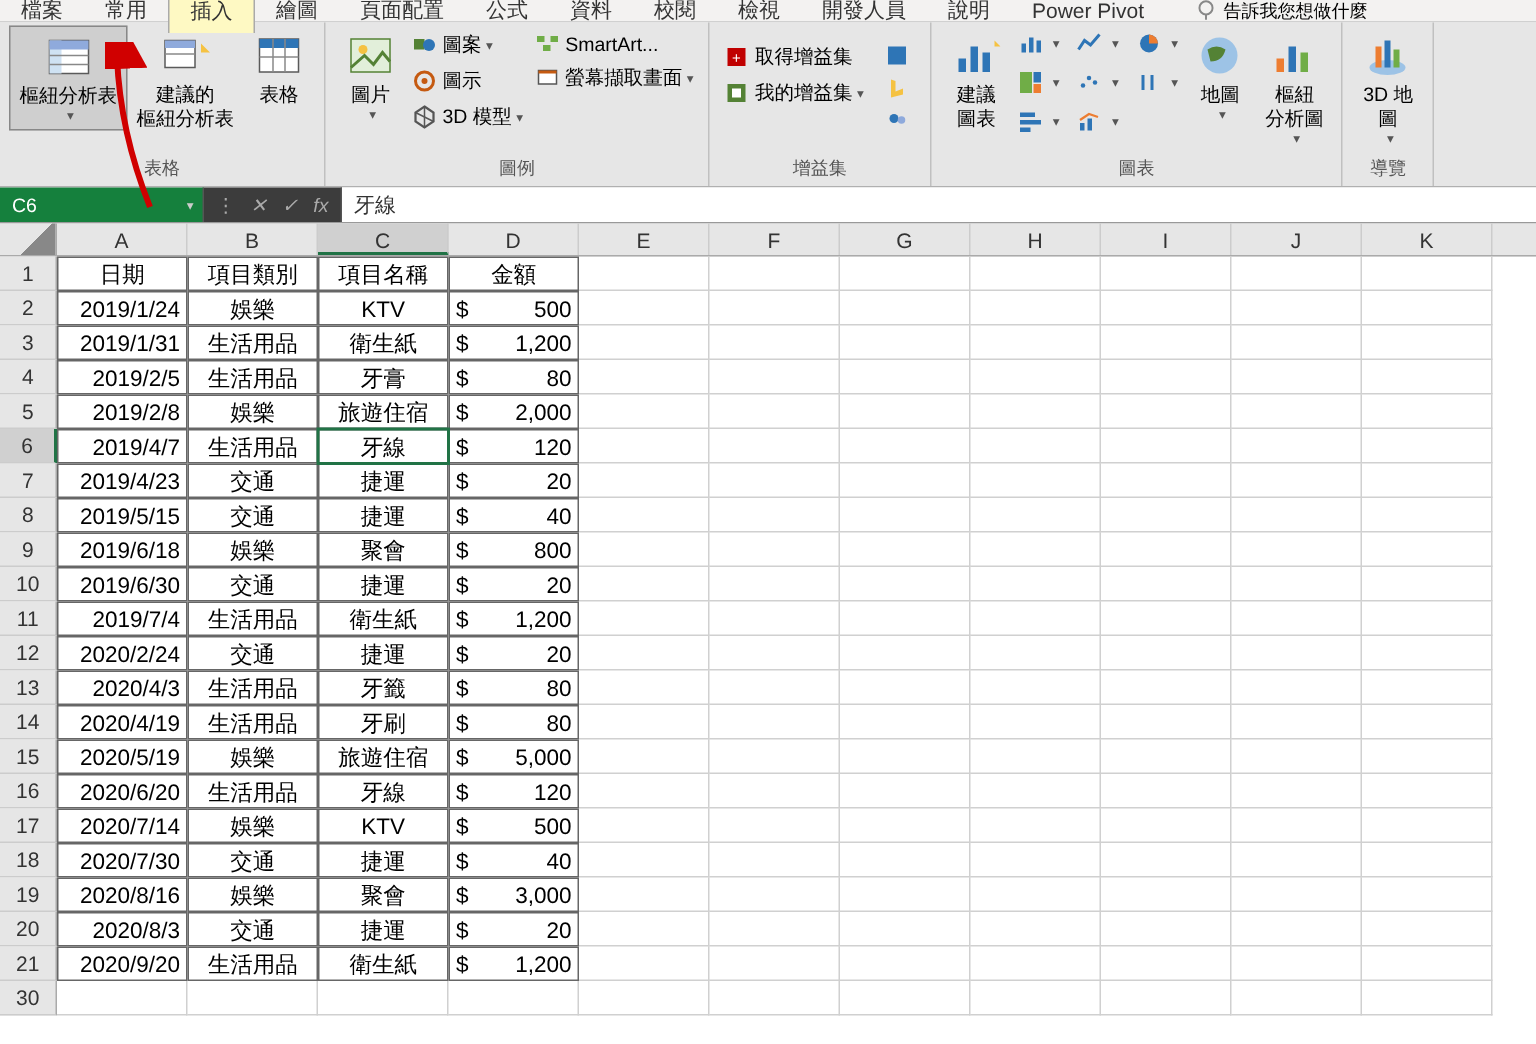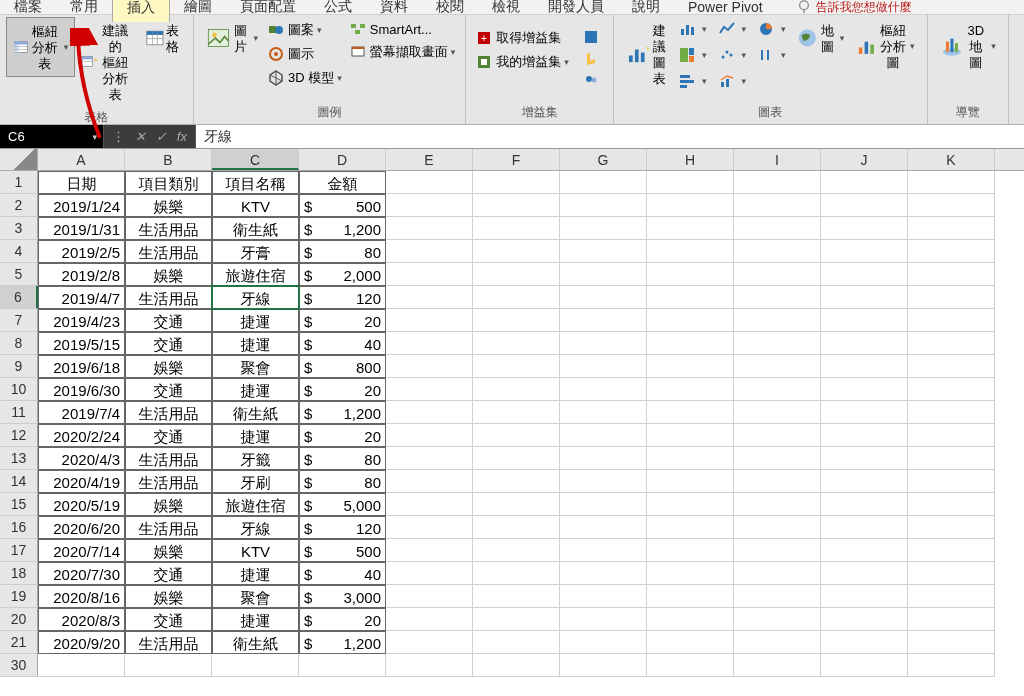--- a/index.html
+++ b/index.html
@@ -1,39 +1,39 @@
 <!DOCTYPE html>
 <html><head>
 <meta charset="utf-8">
 <style>
   * { box-sizing: border-box; margin: 0; padding: 0; }
   body { font-family: "Microsoft YaHei", "PingFang TC", Arial, sans-serif; font-size: 12px; background: #fff; width: 1024px; height: 696px; overflow: hidden; }
   .ribbon-tabs { background: #f3f2f1; display: flex; align-items: center; height: 15px; border-bottom: 1px solid #d0d0d0; }
   .ribbon-tab { padding: 5px 14px; font-size: 14px; color: #333; cursor: pointer; }
   .ribbon-tab.active { background: #fef9c3; border: 1px solid #aaa; border-bottom: none; }
-  .tellme { display: flex; align-items: center; padding: 0 10px; margin-left: 10px; color: #b91c1c; justify-content: center; }
+  .tellme { display: flex; align-items: center; padding: 0 10px; margin-left: 10px; color: #000000; justify-content: center; }
   .tellme svg { margin-right: 5px; }
 
   .ribbon { background: #e6e6e6; display: flex; height: 110px; border-bottom: 1px solid #b0b0b0; }
   .group { display: flex; flex-direction: column; border-right: 1px solid #c0c0c0; padding: 2px 6px 0 6px; }
   .group-content { flex: 1; display: flex; align-items: flex-start; }
   .group-label { text-align: center; font-size: 12px; color: #555; padding: 2px 0 3px; }
-  .big-btn { display: flex; flex-direction: row; align-items: center; justify-content: flex-start; padding: 4px 6px; min-width: 48px; cursor: pointer; text-align: center; font-size: 13px; }
+  .big-btn { display: flex; flex-direction: column; align-items: center; justify-content: flex-start; padding: 4px 6px; min-width: 48px; cursor: pointer; text-align: center; font-size: 13px; }
   .big-btn.active { background: #cfcfcf; border: 1px solid #888; }
   .big-btn svg { width: 32px; height: 32px; }
   .big-btn .lbl { margin-top: 2px; line-height: 16px; }
   .col { display:flex; flex-direction:column; gap:2px; padding-top:2px; }
   .small-btn { display: flex; align-items: center; padding: 2px 4px; font-size: 13px; cursor: pointer; white-space: nowrap; }
   .small-btn svg { width:16px; height:16px; margin-right:4px; }
   .dd { font-size:9px; margin-left:3px; color:#555; }
 
   .arrow-annot { position: absolute; top: 28px; left: 70px; pointer-events: none; }
 
   .fbar { display: flex; align-items: stretch; height: 24px; background: #e6e6e6; border-bottom: 1px solid #999; }
-  .namebox { width: 104px; background:#000000; color:#fff; display:flex; align-items:center; padding-left:8px; font-size:13px; border-right:1px solid #555; }
+  .namebox { width: 136px; background:#15803d; color:#fff; display:flex; align-items:center; padding-left:8px; font-size:13px; border-right:1px solid #555; }
   .namebox .dd2 { margin-left:auto; margin-right:6px; font-size:9px; color:#ccc; }
   .fx-icons { display:flex; align-items:center; background:#3c3c3c; color:#aaa; padding:0 8px; gap:10px; font-style:italic; font-size:13px; border-right:1px solid #555; }
   .fbar-input { flex:1; background:#fff; display:flex; align-items:center; padding-left:8px; font-size:14px; color:#333; }
 
   .sheet { position: relative; }
   .hdr-row { display:flex; background:#e6e6e6; height:22px; border-bottom:1px solid #aaa; }
   .corner { width:38px; border-right:1px solid #aaa; background:linear-gradient(135deg,transparent 60%,#888 60%); }
   .col-hdr { width:87px; text-align:center; line-height:22px; font-size:14px; color:#333; border-right:1px solid #ccc; }
   .col-hdr.sel { background:#d0d0d0; border-bottom:2px solid #217346; }
   .row { display:flex; height:23px; }

